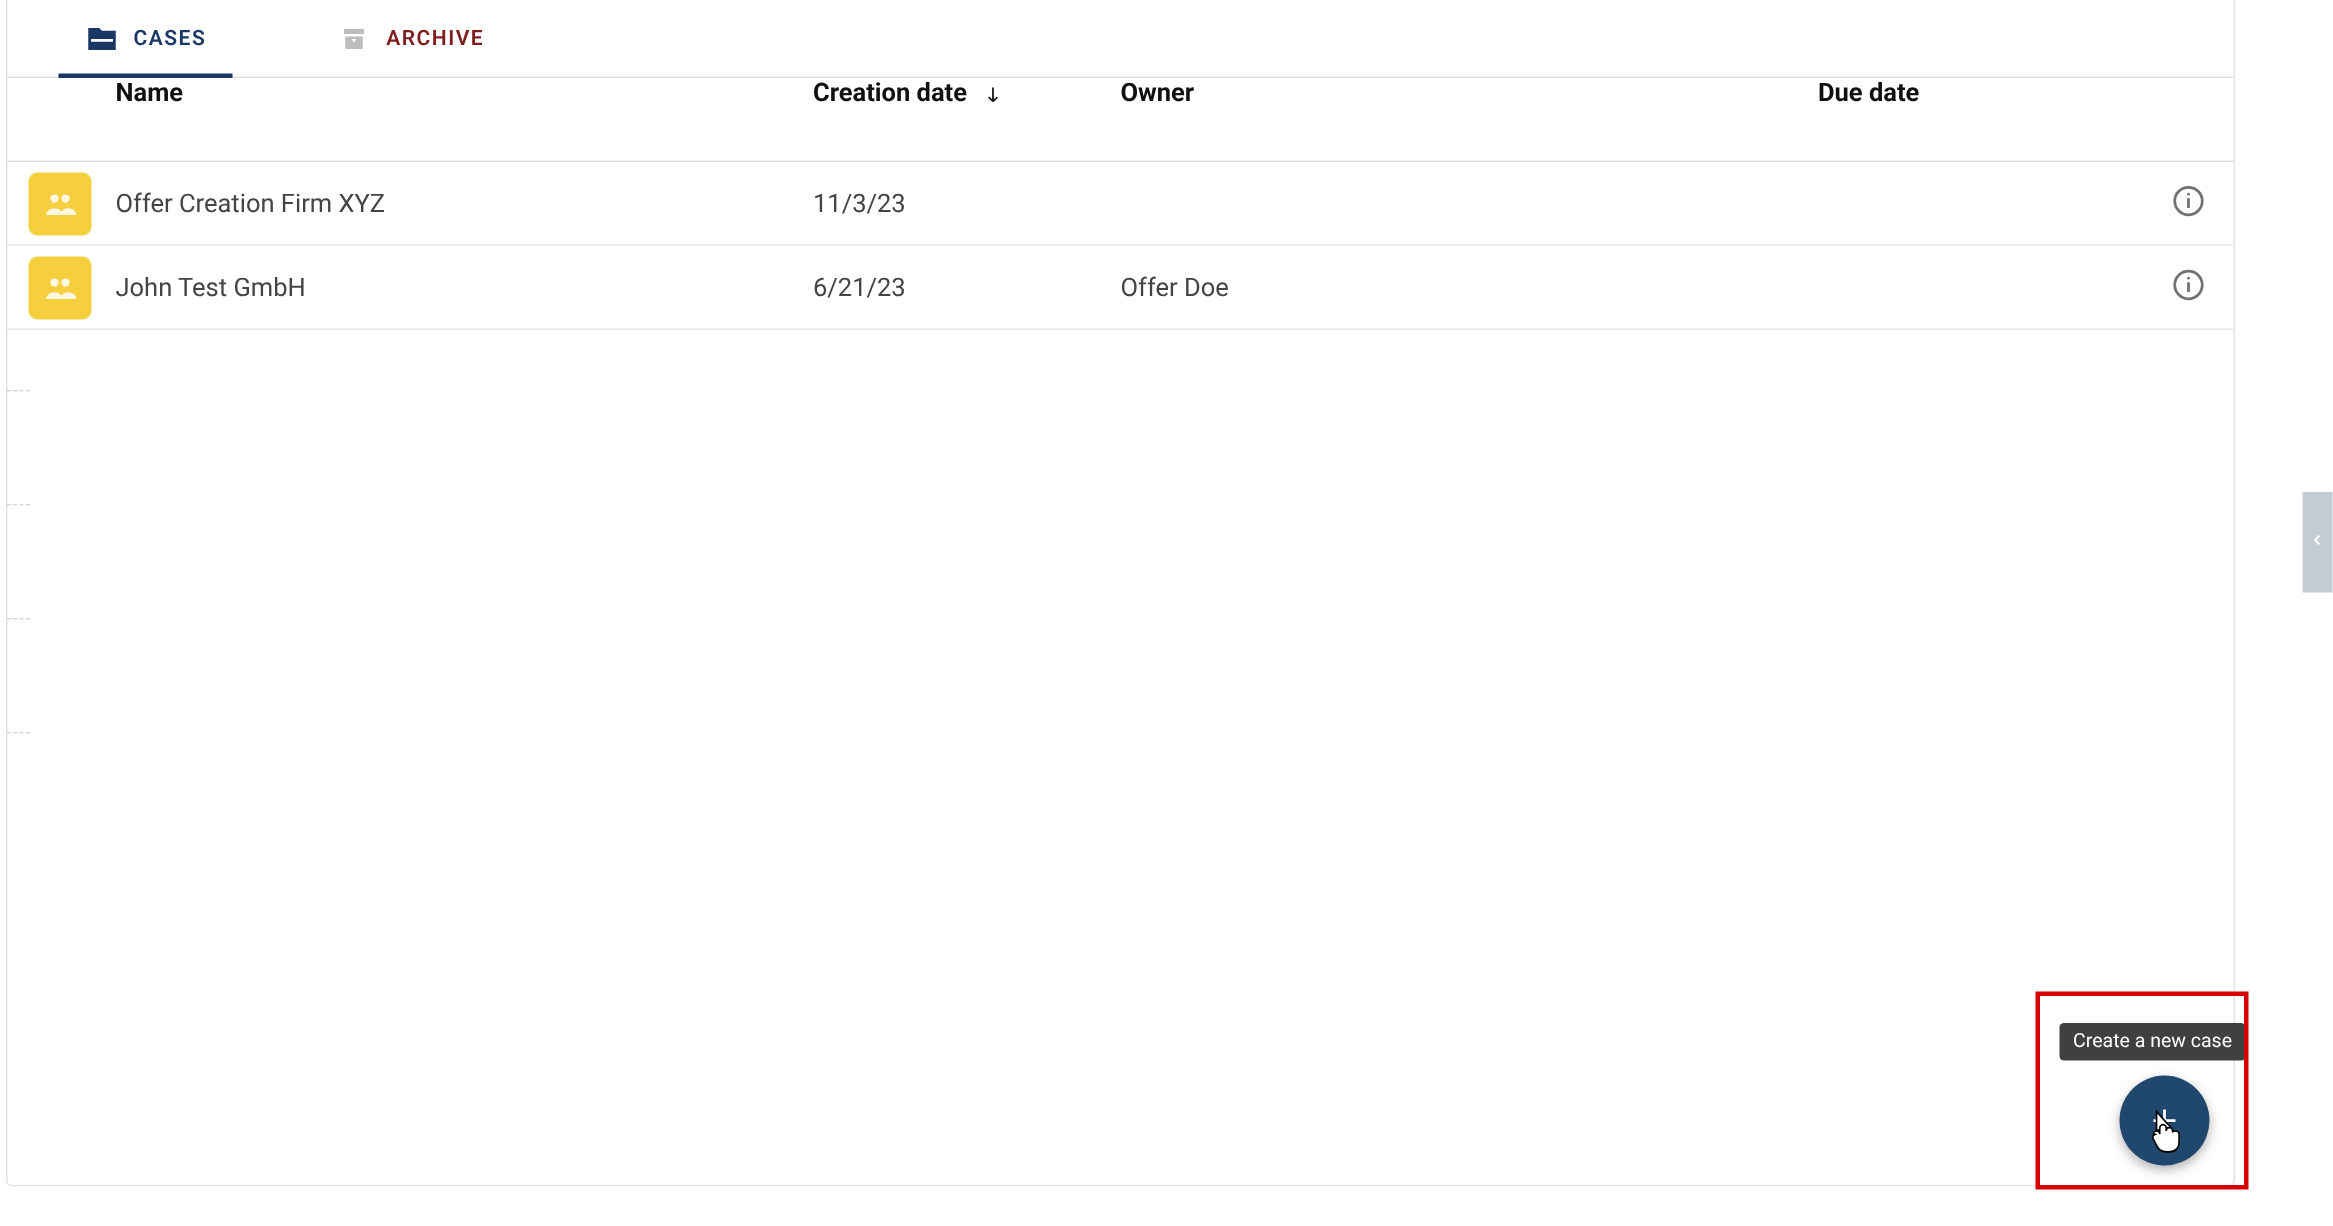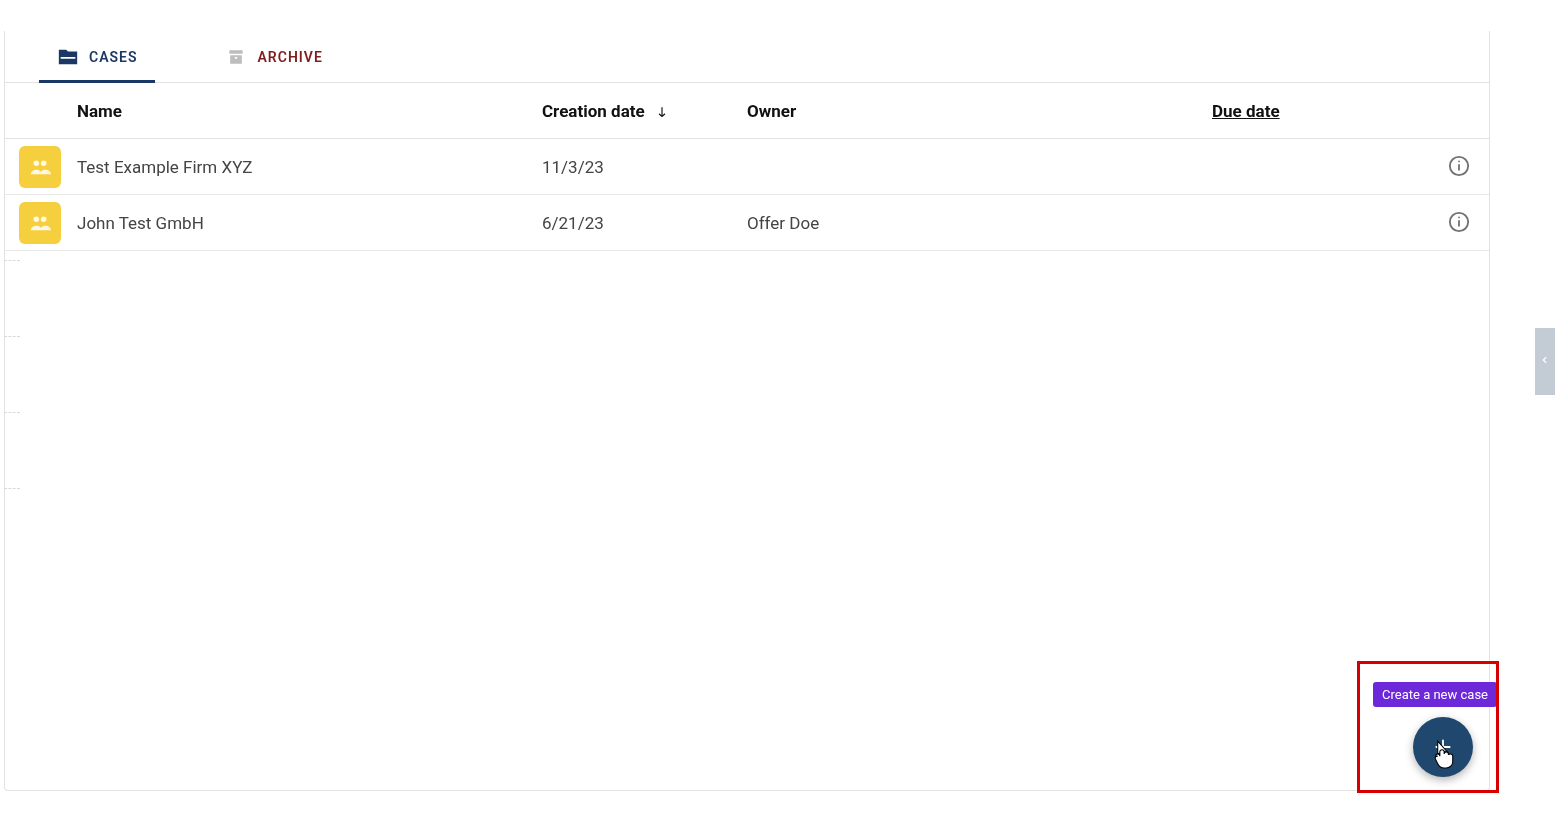--- a/index.html
+++ b/index.html
@@ -19,21 +19,20 @@
   .main-panel {
     position: absolute;
     left: 4px;
     top: 0;
     right: 65px;
     bottom: 26px;
     border: 1px solid #e2e2e2;
     border-top: none;
     border-radius: 0 0 4px 4px;
     background: #fff;
-    margin-top: 31px;
   }
   .tabs {
     display: flex;
     align-items: center;
     height: 52px;
     border-bottom: 1px solid #e2e2e2;
     padding-left: 48px;
     gap: 80px;
   }
   .tab {
@@ -63,32 +62,31 @@
   }
   .tab .icon {
     display: inline-flex;
     align-items: center;
     justify-content: center;
     width: 22px;
     height: 22px;
   }
   .table-header {
     display: flex;
-    align-items: center;
     height: 56px;
     border-bottom: 1px solid #e2e2e2;
     font-weight: 700;
     color: #111;
     font-size: 17px;
   }
   .col-icon { width: 72px; flex: 0 0 72px; }
   .col-name { flex: 0 0 465px; padding-right: 16px; }
   .col-date { flex: 0 0 205px; padding-right: 4px; }
   .col-owner { flex: 0 0 465px; }
-  .col-due { flex: 1 1 auto; padding-right: 16px; text-decoration: underline; }
+  .col-due { flex: 1 1 auto; padding-right: 16px; }
   .col-actions { flex: 0 0 60px; text-align: center; }
   .sort-arrow {
     display: inline-flex;
     margin-left: 6px;
     vertical-align: middle;
   }
   .row {
     display: flex;
     align-items: center;
     height: 56px;
@@ -138,21 +136,21 @@
     align-items: center;
     justify-content: center;
     box-shadow: 0 3px 8px rgba(0,0,0,0.3);
     cursor: pointer;
   }
   .fab svg.plus { color: #fff; }
   .tooltip {
     position: absolute;
     right: 58px;
     bottom: 110px;
-    background: #6d28d9;
+    background: #404040;
     color: #fff;
     font-size: 13px;
     padding: 5px 9px;
     border-radius: 3px;
     white-space: nowrap;
   }
   .cursor {
     position: absolute;
     right: 100px;
     bottom: 44px;
@@ -228,21 +226,21 @@
 
   <div id="rows-container">
       <div class="row">
         <div class="col-icon"><span class="case-icon">
             <svg width="22" height="22" viewBox="0 0 24 24" fill="#ffffff" fill-opacity="0.85">
               <circle cx="8" cy="8" r="3"></circle>
               <circle cx="16" cy="8" r="3"></circle>
               <path d="M2 20c0-3 3-5 6-5s6 2 6 5H2zm10 0c0-3 3-5 6-5s6 2 6 5H12z"></path>
             </svg>
           </span></div>
-        <div class="col-name">Test Example Firm XYZ</div>
+        <div class="col-name">Offer Creation Firm XYZ</div>
         <div class="col-date">11/3/23</div>
         <div class="col-due"></div>
         <div class="col-actions"><span class="info-btn">
             <svg width="22" height="22" viewBox="0 0 24 24" fill="none" stroke="#727272" stroke-width="2">
               <circle cx="12" cy="12" r="10"></circle>
               <line x1="12" y1="10" x2="12" y2="17"></line>
               <circle cx="12" cy="7" r="1" fill="#727272" stroke="none"></circle>
             </svg>
           </span></div>
       </div>

